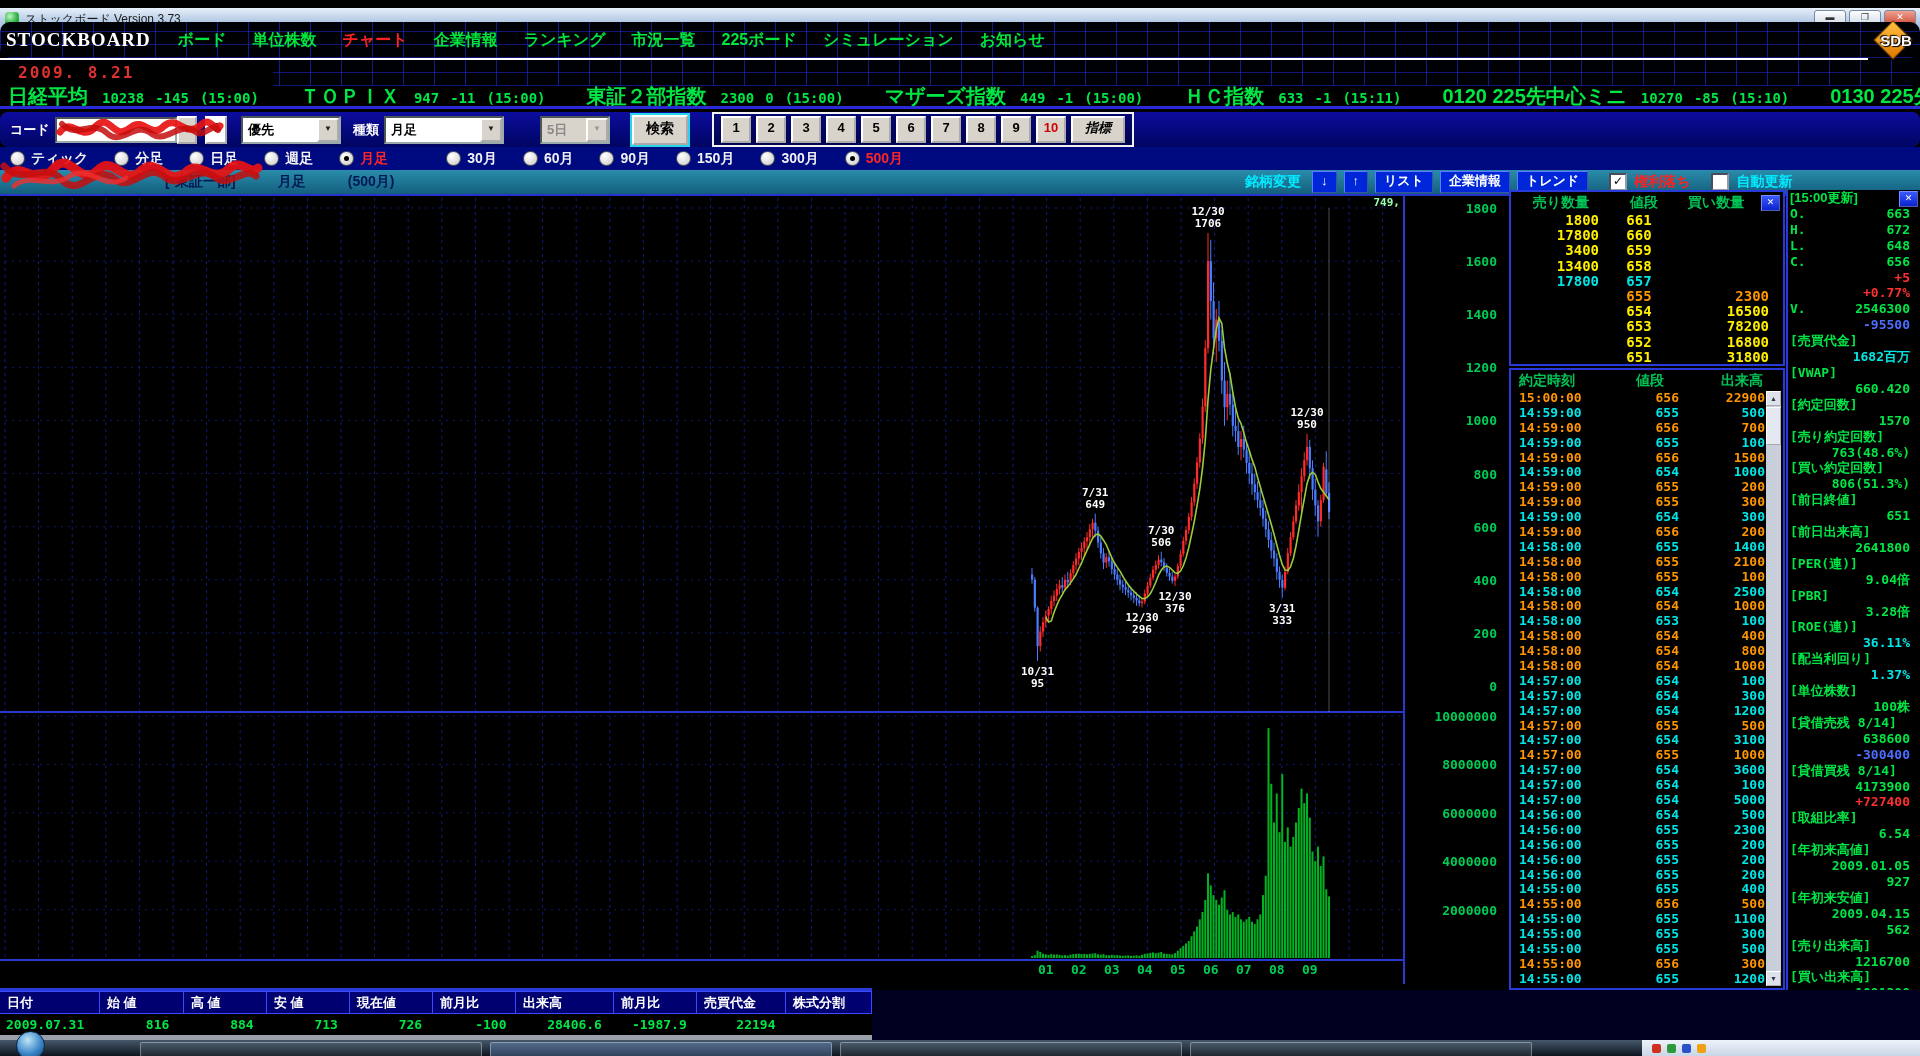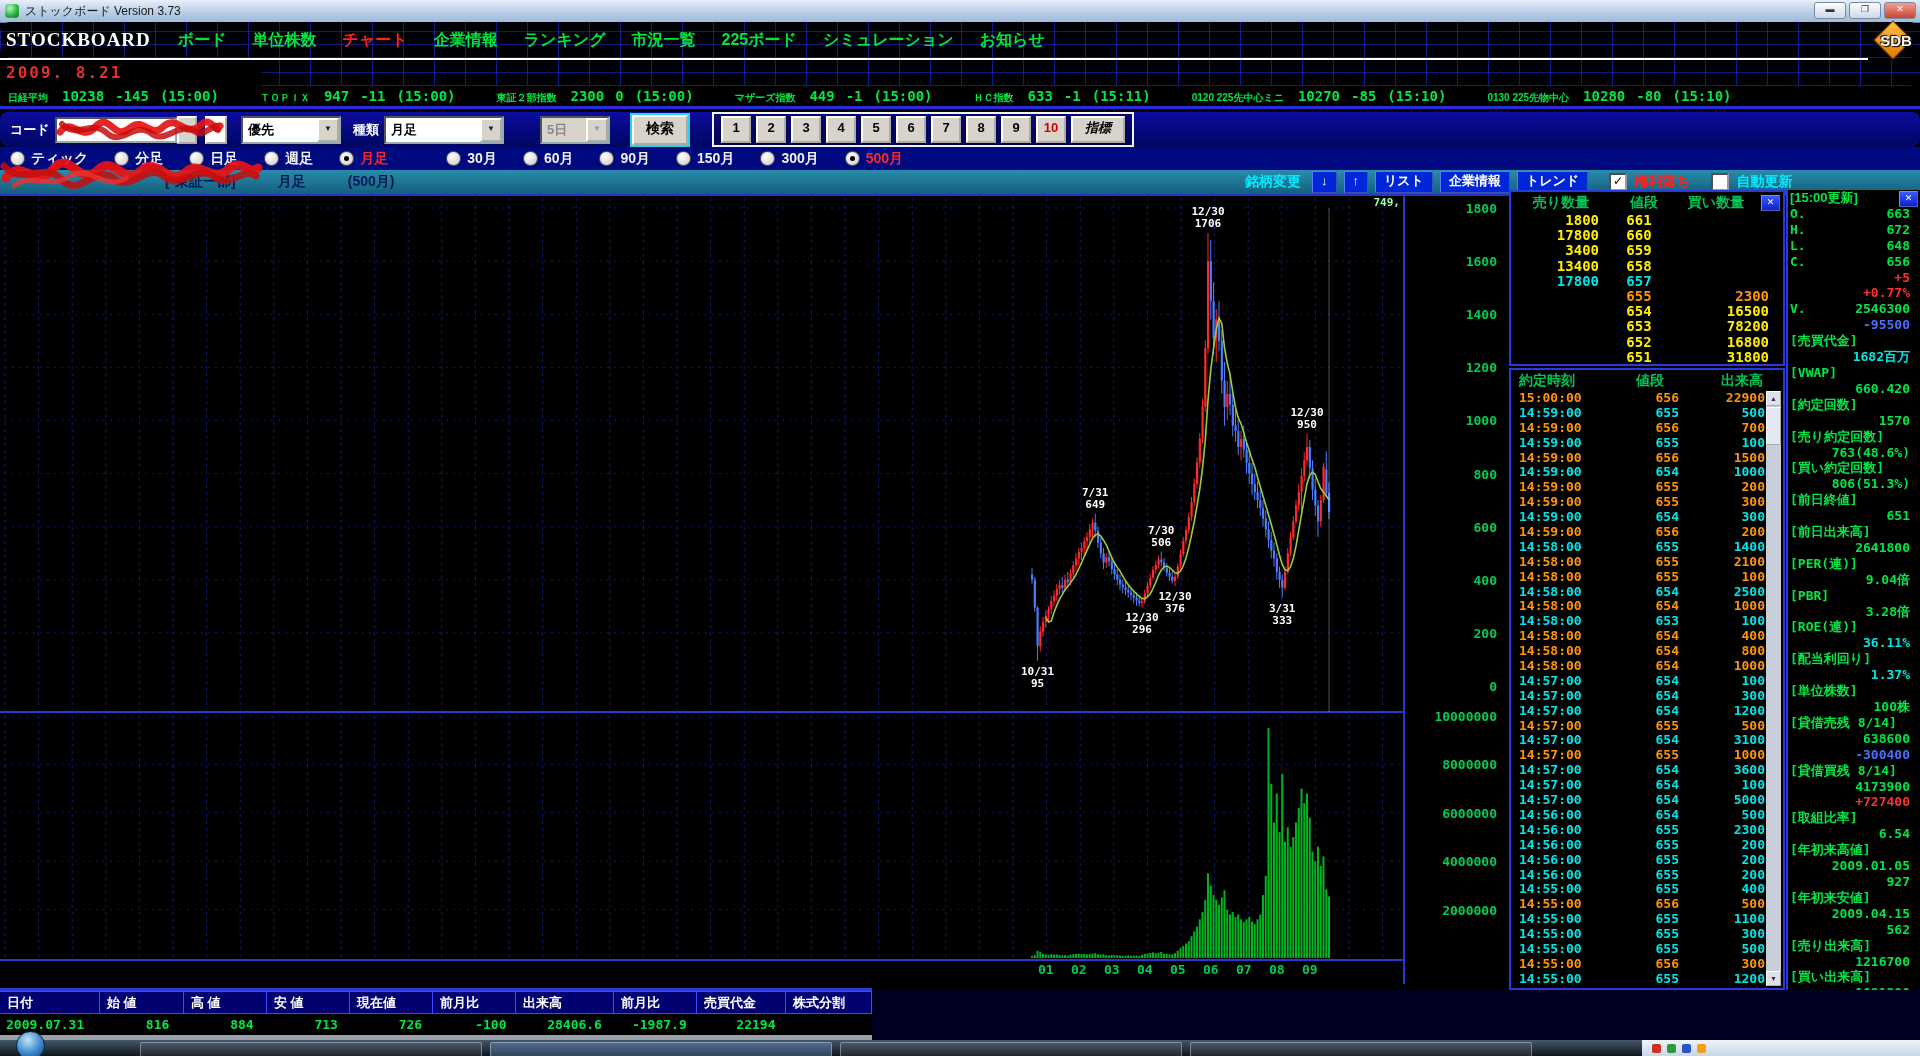--- a/index.html
+++ b/index.html
@@ -1,44 +1,44 @@
 <!DOCTYPE html>
 <html><head>
 <meta charset="utf-8">
 <style>
   html,body{margin:0;padding:0;background:#000;overflow:hidden;}
   body{width:1920px;height:1056px;position:relative;font-family:"Liberation Sans","DejaVu Sans",sans-serif;font-weight:bold;}
   .num{font-family:"DejaVu Sans Mono",monospace;}
   
-  .titlebar{position:absolute;left:0;top:0;width:1920px;height:22px;background:linear-gradient(180deg,#e7f0fa,#b9cde6 55%,#9fbcdc);border-bottom:1px solid #6b8cb0;display:flex;align-items:center;}
+  .titlebar{position:absolute;left:0;top:8px;width:1920px;height:22px;background:linear-gradient(180deg,#e7f0fa,#b9cde6 55%,#9fbcdc);border-bottom:1px solid #6b8cb0;display:flex;align-items:center;}
   .app-icon{width:14px;height:14px;margin:0 6px 0 5px;border-radius:3px;background:radial-gradient(circle at 35% 30%,#bff5c2,#1fae3a 60%,#0b6e22);box-shadow:inset 0 0 1px #fff;}
   .title-text{font-size:12px;color:#1a1a1a;font-weight:normal;}
   .win-btns{position:absolute;right:4px;top:2px;display:flex;gap:3px;}
   .wbtn{width:30px;height:15px;border:1px solid #7a8aa0;border-radius:3px;background:linear-gradient(#fdfeff,#cdd8e6);font-size:9px;line-height:13px;text-align:center;color:#333;}
   .wbtn.close{background:linear-gradient(#f0a090,#cc4433);color:#fff;}
   
   .gridbg{background-color:#000104;background-image:
     repeating-linear-gradient(90deg,rgba(30,40,210,.65) 0 1px,transparent 1px 31px),
     repeating-linear-gradient(0deg,rgba(30,40,210,.55) 0 1px,transparent 1px 13px); border-radius: 10px;}
   .menubar{position:absolute;left:0;top:22px;width:1920px;height:36px;display:flex;align-items:center;}
   .brand{color:#fff;font-size:19px;letter-spacing:1px;padding:0 14px 0 6px;font-family:"Liberation Serif","DejaVu Serif",serif;}
   .menu-item{color:#00e63c;font-size:16px;margin:0 13px;cursor:default;white-space:nowrap;}
   .menu-item.active{color:#ff2222;}
   .whiteline{position:absolute;left:0;top:58px;width:1868px;height:2px;background:#fff;}
   .subheader{position:absolute;left:0;top:60px;width:1920px;height:26px;}
-  .date-cell{position:absolute;left:0;top:0;width:255px;height:26px;background:#000;color:#e03030;font-size:16px;line-height:26px;padding-left:6px;letter-spacing:2px;}
+  .date-cell{position:absolute;left:0;top:0;width:255px;height:26px;background:#000;color:#e03030;font-size:16px;line-height:26px;padding-left:18px;letter-spacing:2px;}
   .top-links{position:absolute;right:62px;top:0;height:26px;display:flex;align-items:center;gap:22px;}
   .top-link{color:#00e63c;font-size:15px;white-space:nowrap;}
   .sdb-badge{position:absolute;right:0px;top:24px;width:48px;height:38px;z-index:6;}
   .sdb-diamond{position:absolute;left:7px;top:2px;width:26px;height:26px;transform:rotate(45deg);background:linear-gradient(135deg,#ffc040,#e07800);border:1px solid #7a4400;}
   .sdb-text{position:absolute;left:0;top:8px;width:48px;text-align:center;color:#fff;font-size:15px;text-shadow:1px 1px 1px #000,-1px -1px 1px #000;}
   
   .tickerbar{position:absolute;left:0;top:86px;width:1920px;height:23px;background:#000;display:flex;align-items:center;padding-left:8px;border-bottom:3px solid #2a2ad8;box-sizing:border-box;}
   .tk-seg{display:flex;align-items:baseline;margin-right:30px;white-space:nowrap;}
-  .tk-name{color:#00e645;font-size:10px;margin-right:14px;}
+  .tk-name{color:#00e645;font-size:20px;margin-right:14px;}
   .tk-val,.tk-chg,.tk-time{color:#00e645;font-size:14px;margin-right:11px;}
   
   .toolbar{position:absolute;left:0;top:112px;width:1920px;height:35px;background:linear-gradient(#0c0c9e,#000562);display:flex;align-items:center;padding-left:5px;box-sizing:border-box;border-radius:8px;}
   .tlabel{color:#fff;font-size:13px;margin:0 5px;white-space:nowrap;}
   .tinput{width:118px;height:22px;background:#fff;border:2px inset #9aa;position:relative;}
   .sbtn{height:24px;background:#d8d4cc;border:2px outset #fff;font-size:13px;color:#000;text-align:center;line-height:20px;padding:0 5px;}
   .whitebtn{background:#fff;}
   .selbox{height:24px;background:#fff;border:2px inset #9aa;display:flex;align-items:center;font-size:13px;color:#000;}
   .selbox .sv{flex:1;padding-left:5px;}
   .selarrow{width:18px;height:20px;background:#d8d4cc;border:2px outset #fff;font-size:8px;text-align:center;line-height:18px;color:#222;}

